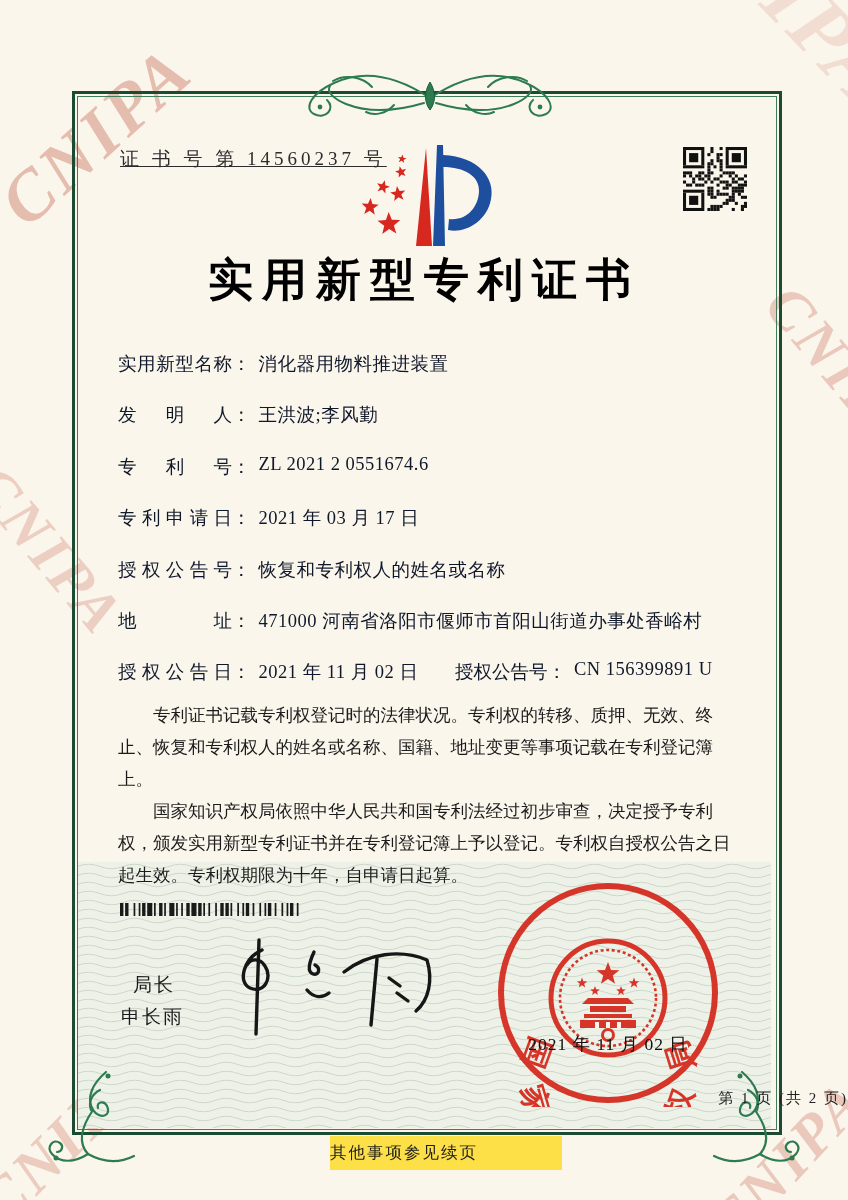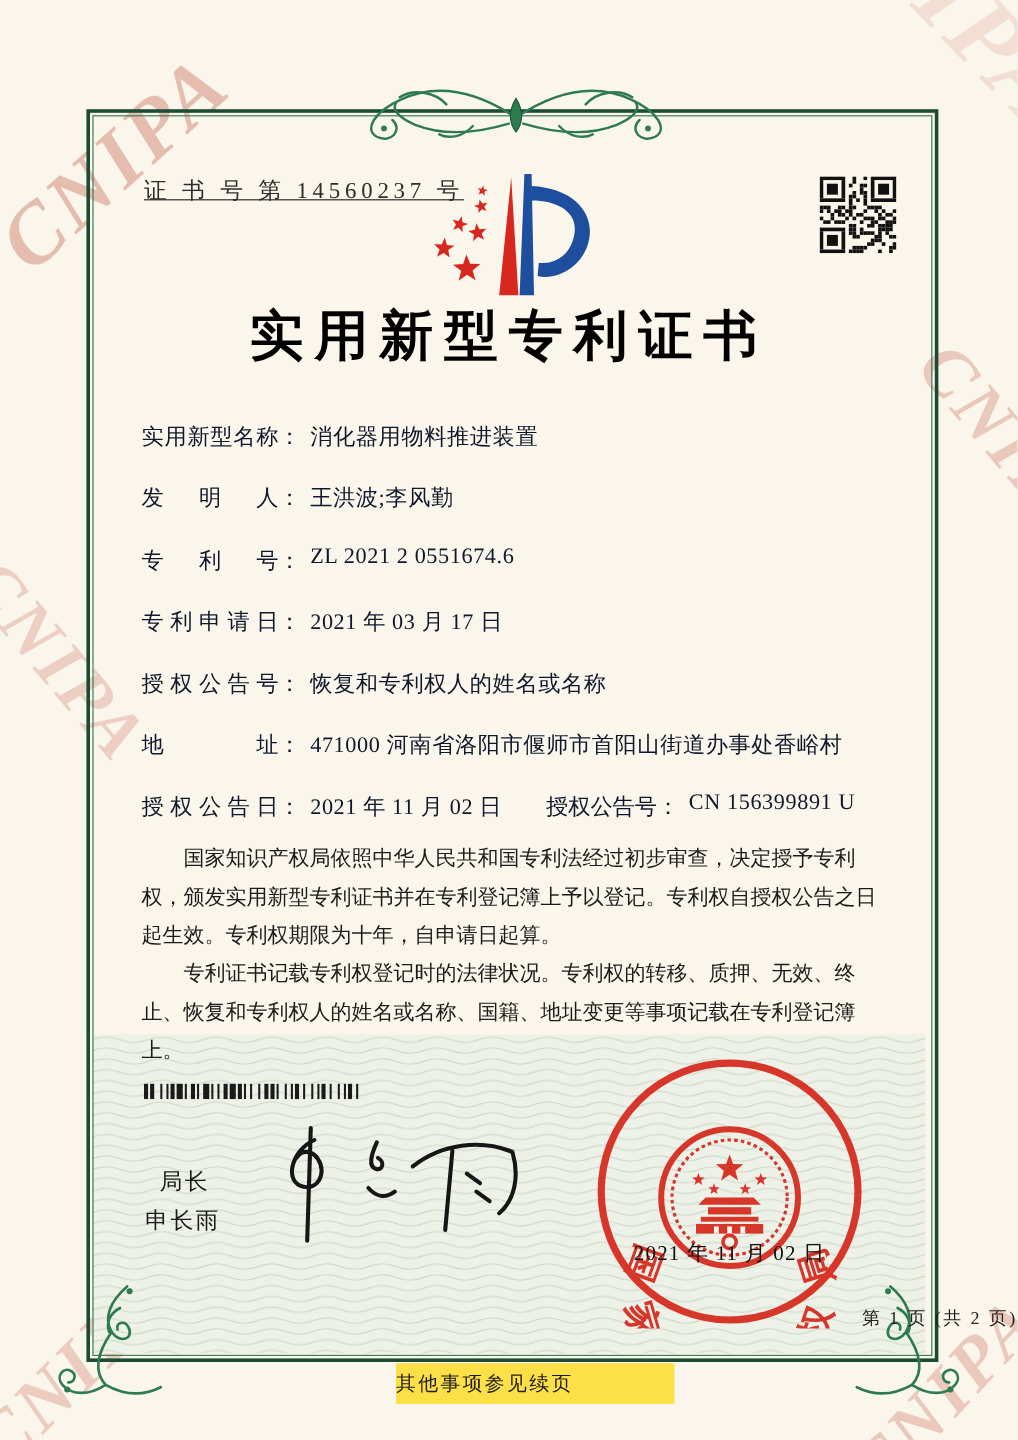--- a/index.html
+++ b/index.html
@@ -295,22 +295,22 @@
       <span class="f-value">2021 年 11 月 02 日</span>
       <span class="pair2">
         <span>授权公告号</span>
           <span>：</span>
         <span class="f-value">CN 156399891 U</span>
       </span>
     </div>
   </div>
 
   <div class="paras">
+    <p>专利证书记载专利权登记时的法律状况。专利权的转移、质押、无效、终止、恢复和专利权人的姓名或名称、国籍、地址变更等事项记载在专利登记簿上。</p>
     <p>国家知识产权局依照中华人民共和国专利法经过初步审查，决定授予专利权，颁发实用新型专利证书并在专利登记簿上予以登记。专利权自授权公告之日起生效。专利权期限为十年，自申请日起算。</p>
-    <p>专利证书记载专利权登记时的法律状况。专利权的转移、质押、无效、终止、恢复和专利权人的姓名或名称、国籍、地址变更等事项记载在专利登记簿上。</p>
   </div>
 
   <svg class="barcode" id="barcodeSvg" width="222" height="13">
       <rect x="0.00" y="0" width="3.40" height="13" fill="#1a1a1a"></rect>
       <rect x="5.10" y="0" width="3.40" height="13" fill="#1a1a1a"></rect>
       <rect x="13.60" y="0" width="1.70" height="13" fill="#1a1a1a"></rect>
       <rect x="18.70" y="0" width="1.70" height="13" fill="#1a1a1a"></rect>
       <rect x="22.10" y="0" width="3.40" height="13" fill="#1a1a1a"></rect>
       <rect x="27.20" y="0" width="5.10" height="13" fill="#1a1a1a"></rect>
       <rect x="34.00" y="0" width="1.70" height="13" fill="#1a1a1a"></rect>

